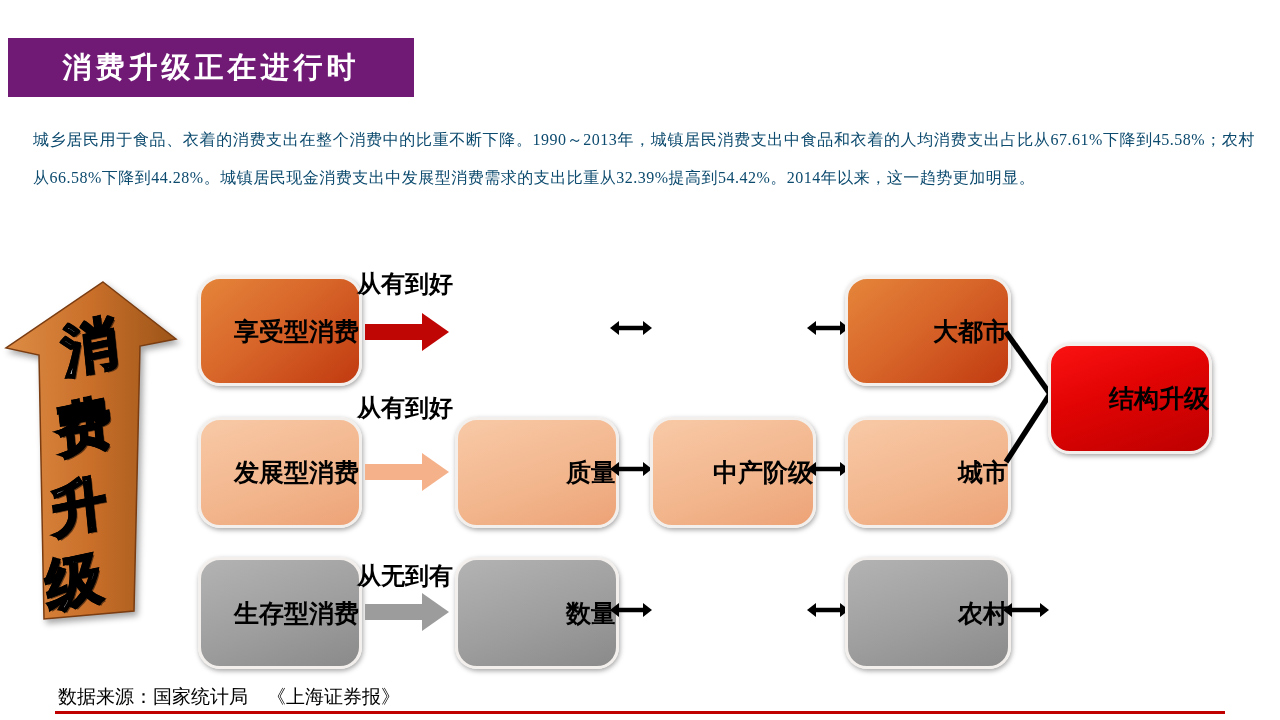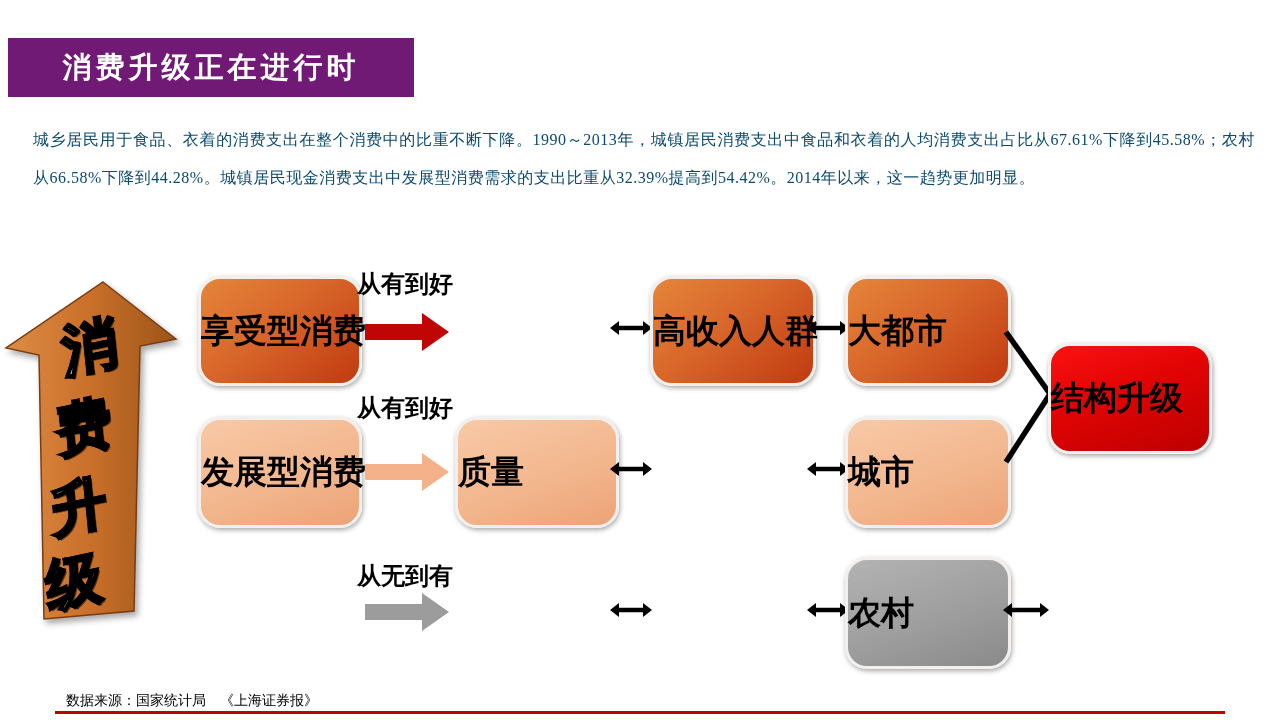--- a/index.html
+++ b/index.html
@@ -29,40 +29,40 @@
     position:absolute;color:#ffffff;font-family:"Liberation Serif",serif;
     font-weight:700;font-size:56px;line-height:56px;
     -webkit-text-stroke:2.5px #000;
     text-shadow:2px 2px 0 rgba(0,0,0,.55), -1px -1px 0 #000, 1px -1px 0 #000, -1px 1px 0 #000, 1px 1px 0 #000;
     transform:rotate(-12deg) skewX(-6deg);
   }
   
   .box{
     position:absolute;border-radius:22px;border:3px solid #f2efec;
     box-shadow:1px 2px 5px rgba(0,0,0,.35);
-    display:flex;align-items:center;justify-content:flex-start;
-    font-family:"Liberation Serif",serif;font-weight:700;font-size:33px;color:#000;
+    display:flex;align-items:center;justify-content:flex-end;
+    font-family:"Liberation Serif",serif;font-weight:700;font-size:25px;color:#000;
     white-space:nowrap;
   }
   .theme-dark-orange{background:linear-gradient(140deg,#e5853a 0%,#d8662a 45%,#c13a10 100%);}
   .theme-peach{background:linear-gradient(160deg,#f8c9a6 0%,#f2b58c 60%,#eda276 100%);font-family:Liberation Mono, monospace;}
   .theme-gray{background:linear-gradient(160deg,#b3b3b3 0%,#9e9e9e 55%,#8a8a8a 100%);}
   .theme-red{background:linear-gradient(160deg,#fb1212 0%,#e30404 40%,#bd0000 100%);}
   .theme-orange-fade{background:linear-gradient(140deg,#f6c29c 0%,#e49565 45%,#c76a32 100%);}
   
   .transition-label{
     position:absolute;font-family:"Liberation Serif",serif;font-weight:700;
     font-size:24px;color:#000;white-space:nowrap;
   }
   
   .flow-arrow, .dbl-arrow, .connector{position:absolute;}
   
   .source-note{
-    position:absolute;left:58px;top:684px;margin:8px;
-    font-family:Liberation Serif, serif;font-size:14px;color:#000;
+    position:absolute;left:58px;top:684px;margin:0;
+    font-family:Liberation Serif, serif;font-size:19px;color:#000;
   }
   .bottom-rule{
     position:absolute;left:55px;top:711px;width:1170px;height:3px;background:#c00000;
   }
 </style>
 </head>
 <body>
 
 <div class="slide">
 
@@ -95,23 +95,20 @@
   <span class="transition-label" style="left:357px;top:268px">从有到好</span>
   <svg class="flow-arrow" style="left:365px;top:311px" width="86" height="42" viewBox="0 0 86 42">
     <rect x="0" y="13" width="57" height="16" fill="#c00505"></rect>
     <polygon points="57,2 84,21 57,40" fill="#c00505"></polygon>
   </svg>
   <svg class="dbl-arrow" style="left:609px;top:318px" width="44" height="20" viewBox="0 0 44 20">
     <line x1="8" y1="10" x2="36" y2="10" stroke="#000" stroke-width="4.5"></line>
     <polygon points="10,3 1,10 10,17" fill="#000"></polygon>
     <polygon points="34,3 43,10 34,17" fill="#000"></polygon>
   </svg>
-  <div class="box theme-dark-orange" style="left:650px;top:276px;width:160px;height:104px">
-    <span>高收入人群</span>
-  </div>
   <svg class="dbl-arrow" style="left:806px;top:318px" width="44" height="20" viewBox="0 0 44 20">
     <line x1="8" y1="10" x2="36" y2="10" stroke="#000" stroke-width="4.5"></line>
     <polygon points="10,3 1,10 10,17" fill="#000"></polygon>
     <polygon points="34,3 43,10 34,17" fill="#000"></polygon>
   </svg>
   <div class="box theme-dark-orange" style="left:845px;top:276px;width:160px;height:104px">
     <span>大都市</span>
   </div>
 
   <div class="box theme-peach" style="left:198px;top:417px;width:158px;height:105px">
@@ -123,34 +120,43 @@
     <polygon points="57,2 84,21 57,40" fill="#f5b28a"></polygon>
   </svg>
   <div class="box theme-peach" style="left:455px;top:417px;width:158px;height:105px">
     <span>质量</span>
   </div>
   <svg class="dbl-arrow" style="left:609px;top:459px" width="44" height="20" viewBox="0 0 44 20">
     <line x1="8" y1="10" x2="36" y2="10" stroke="#000" stroke-width="4.5"></line>
     <polygon points="10,3 1,10 10,17" fill="#000"></polygon>
     <polygon points="34,3 43,10 34,17" fill="#000"></polygon>
   </svg>
+  <div class="box theme-peach" style="left:650px;top:417px;width:160px;height:105px">
+    <span>中产阶级</span>
+  </div>
   <svg class="dbl-arrow" style="left:806px;top:459px" width="44" height="20" viewBox="0 0 44 20">
     <line x1="8" y1="10" x2="36" y2="10" stroke="#000" stroke-width="4.5"></line>
     <polygon points="10,3 1,10 10,17" fill="#000"></polygon>
     <polygon points="34,3 43,10 34,17" fill="#000"></polygon>
   </svg>
   <div class="box theme-peach" style="left:845px;top:417px;width:160px;height:105px">
     <span>城市</span>
   </div>
 
+  <div class="box theme-gray" style="left:198px;top:557px;width:158px;height:106px">
+    <span>生存型消费</span>
+  </div>
   <span class="transition-label" style="left:357px;top:560px">从无到有</span>
   <svg class="flow-arrow" style="left:365px;top:591px" width="86" height="42" viewBox="0 0 86 42">
     <rect x="0" y="13" width="57" height="16" fill="#9c9c9c"></rect>
     <polygon points="57,2 84,21 57,40" fill="#9c9c9c"></polygon>
   </svg>
+  <div class="box theme-gray" style="left:455px;top:557px;width:158px;height:106px">
+    <span>数量</span>
+  </div>
   <svg class="dbl-arrow" style="left:609px;top:600px" width="44" height="20" viewBox="0 0 44 20">
     <line x1="8" y1="10" x2="36" y2="10" stroke="#000" stroke-width="4.5"></line>
     <polygon points="10,3 1,10 10,17" fill="#000"></polygon>
     <polygon points="34,3 43,10 34,17" fill="#000"></polygon>
   </svg>
   <svg class="dbl-arrow" style="left:806px;top:600px" width="44" height="20" viewBox="0 0 44 20">
     <line x1="8" y1="10" x2="36" y2="10" stroke="#000" stroke-width="4.5"></line>
     <polygon points="10,3 1,10 10,17" fill="#000"></polygon>
     <polygon points="34,3 43,10 34,17" fill="#000"></polygon>
   </svg>

